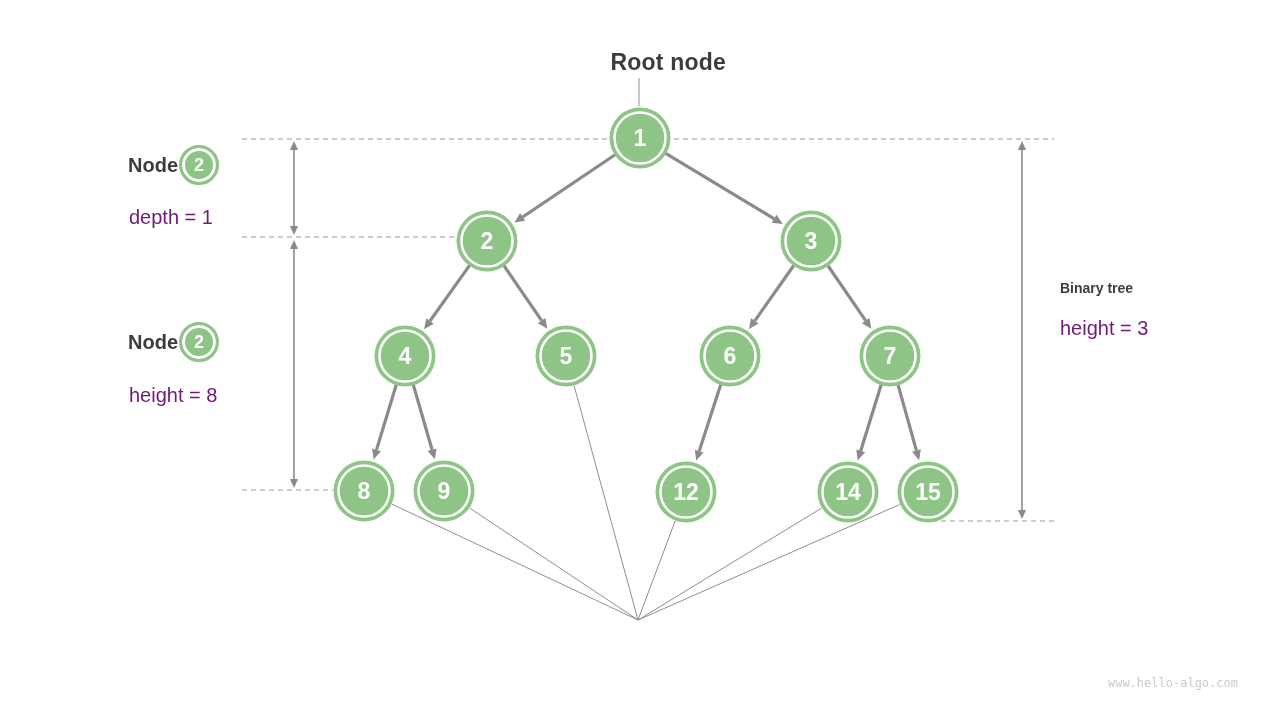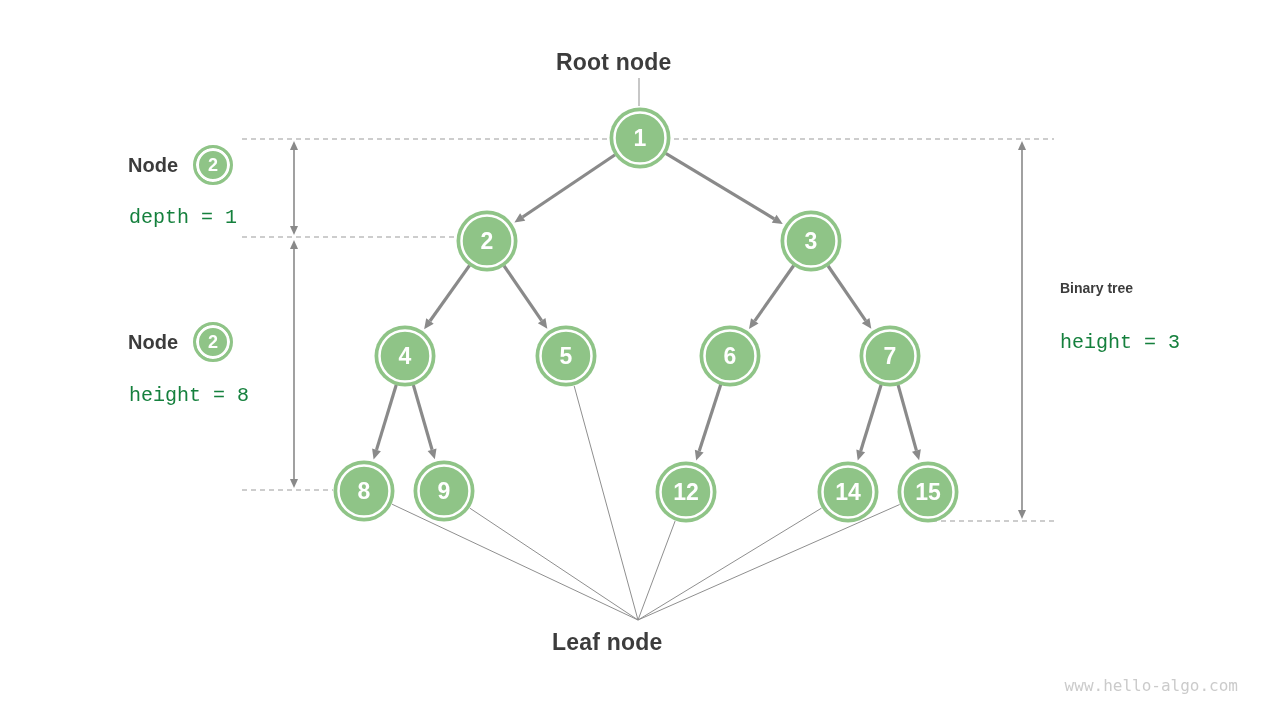--- a/index.html
+++ b/index.html
@@ -8,53 +8,53 @@
     background: #ffffff;
     font-family: "Liberation Sans", sans-serif;
     overflow: hidden;
   }
   .stage { position: relative; width: 1280px; height: 720px; background: #fff; }
   svg.diagram { position: absolute; left: 0; top: 0; }
 
   .big-label {
     position: absolute;
     font-size: 23px; font-weight: bold; color: #3C3C3C;
-    width: 170px; text-align: left; letter-spacing: 0.2px;
+    width: 170px; text-align: right; letter-spacing: 0.2px;
   }
   .root-label { left: 556px; top: 49px; }
   .leaf-label { left: 552px; top: 629px; }
 
   .ann-row {
-    position: absolute; display: flex; align-items: center; gap: 15px;
+    position: absolute; display: flex; align-items: center; gap: 1px;
   }
   .ann-row-1 { left: 128px; top: 145px; }
   .ann-row-2 { left: 128px; top: 322px; }
   .ann-label { font-size: 20px; font-weight: bold; color: #3C3C3C; }
   .badge {
     width: 34px; height: 34px; border-radius: 50%;
     background: #8FC487; border: 3px solid #8FC487;
     box-shadow: inset 0 0 0 3px #ffffff;
     display: flex; align-items: center; justify-content: center;
     color: #ffffff; font-size: 18px; font-weight: bold;
   }
   .ann-caption {
     position: absolute;
-    font-family: Liberation Mono, monospace;
-    font-size: 20px; color: #15803d; white-space: pre;
+    font-family: Liberation Sans, sans-serif;
+    font-size: 20px; color: #701a75; white-space: pre;
   }
   .caption-1 { left: 129px; top: 206px; }
   .caption-2 { left: 129px; top: 384px; }
 
   .right-ann-label { position: absolute; left: 1060px; top: 280px; font-size: 14px; font-weight: bold; color: #3C3C3C; }
-  .right-ann-caption { left: 1060px; top: 317px; margin-top: 14px; }
+  .right-ann-caption { left: 1060px; top: 317px; }
 
   .watermark {
     position: absolute; right: 42px; top: 676px;
     font-family: "DejaVu Sans Mono", monospace;
-    font-size: 16px; color: #CBCBCB;
+    font-size: 12px; color: #CBCBCB;
   }
 </style>
 </head>
 <body>
 
 <div class="stage">
 
   <svg class="diagram" id="diagram" width="1280" height="720">
       <line x1="242" y1="139" x2="1054" y2="139" stroke="#9B9B9B" stroke-width="1" stroke-dasharray="5 4"></line>
       <line x1="242" y1="237" x2="458" y2="237" stroke="#9B9B9B" stroke-width="1" stroke-dasharray="5 4"></line>
@@ -131,21 +131,20 @@
       <circle cx="848" cy="492" r="30.5" fill="#8FC487"></circle>
       <circle cx="848" cy="492" r="25.5" fill="none" stroke="#ffffff" stroke-width="2.5"></circle>
       <text x="848" y="500" fill="#FFFFFF" font-size="23" font-weight="bold" text-anchor="middle" font-family="&quot;Liberation Sans&quot;, sans-serif">14</text>
       <circle cx="928" cy="492" r="30.5" fill="#8FC487"></circle>
       <circle cx="928" cy="492" r="25.5" fill="none" stroke="#ffffff" stroke-width="2.5"></circle>
       <text x="928" y="500" fill="#FFFFFF" font-size="23" font-weight="bold" text-anchor="middle" font-family="&quot;Liberation Sans&quot;, sans-serif">15</text>
     </svg>
 
   <div class="big-label root-label">Root node</div>
 
-  <div class="big-label leaf-label">Leaf node</div>
 
   <div class="ann-row ann-row-1">
     <span class="ann-label">Node</span>
     <span class="badge">2</span>
   </div>
   <div class="ann-caption caption-1">depth = 1</div>
 
   <div class="ann-row ann-row-2">
     <span class="ann-label">Node</span>
     <span class="badge">2</span>

